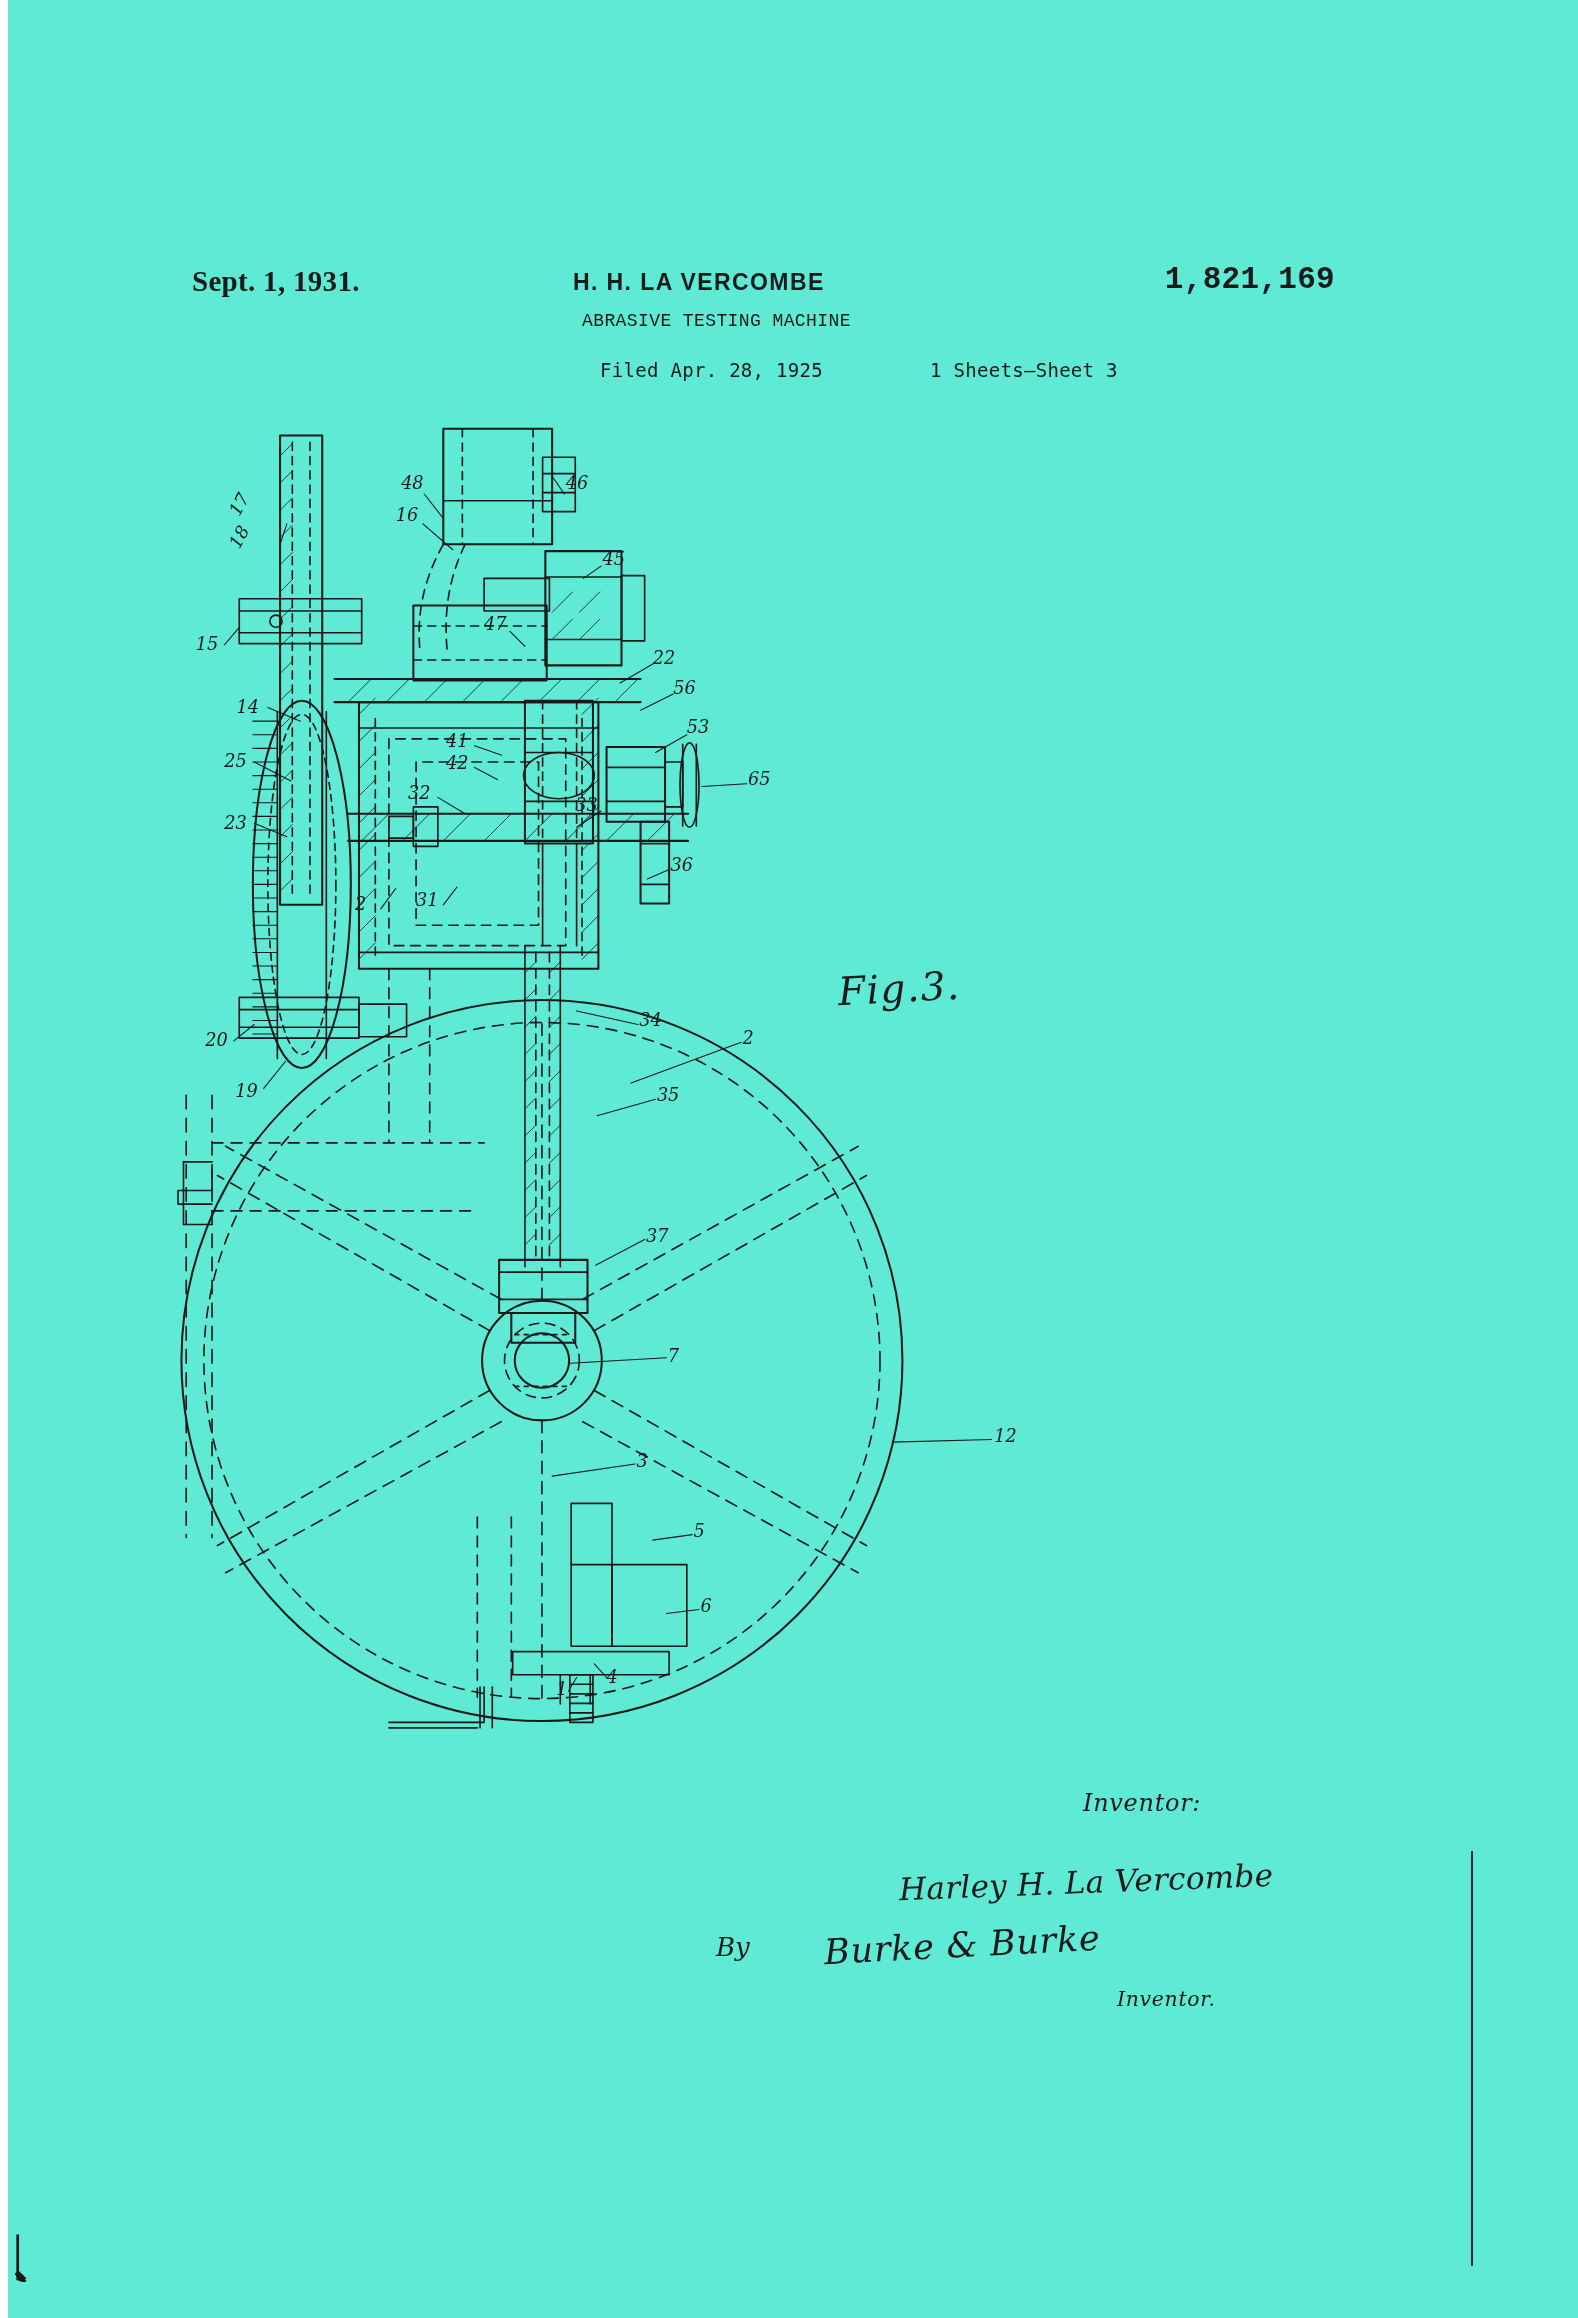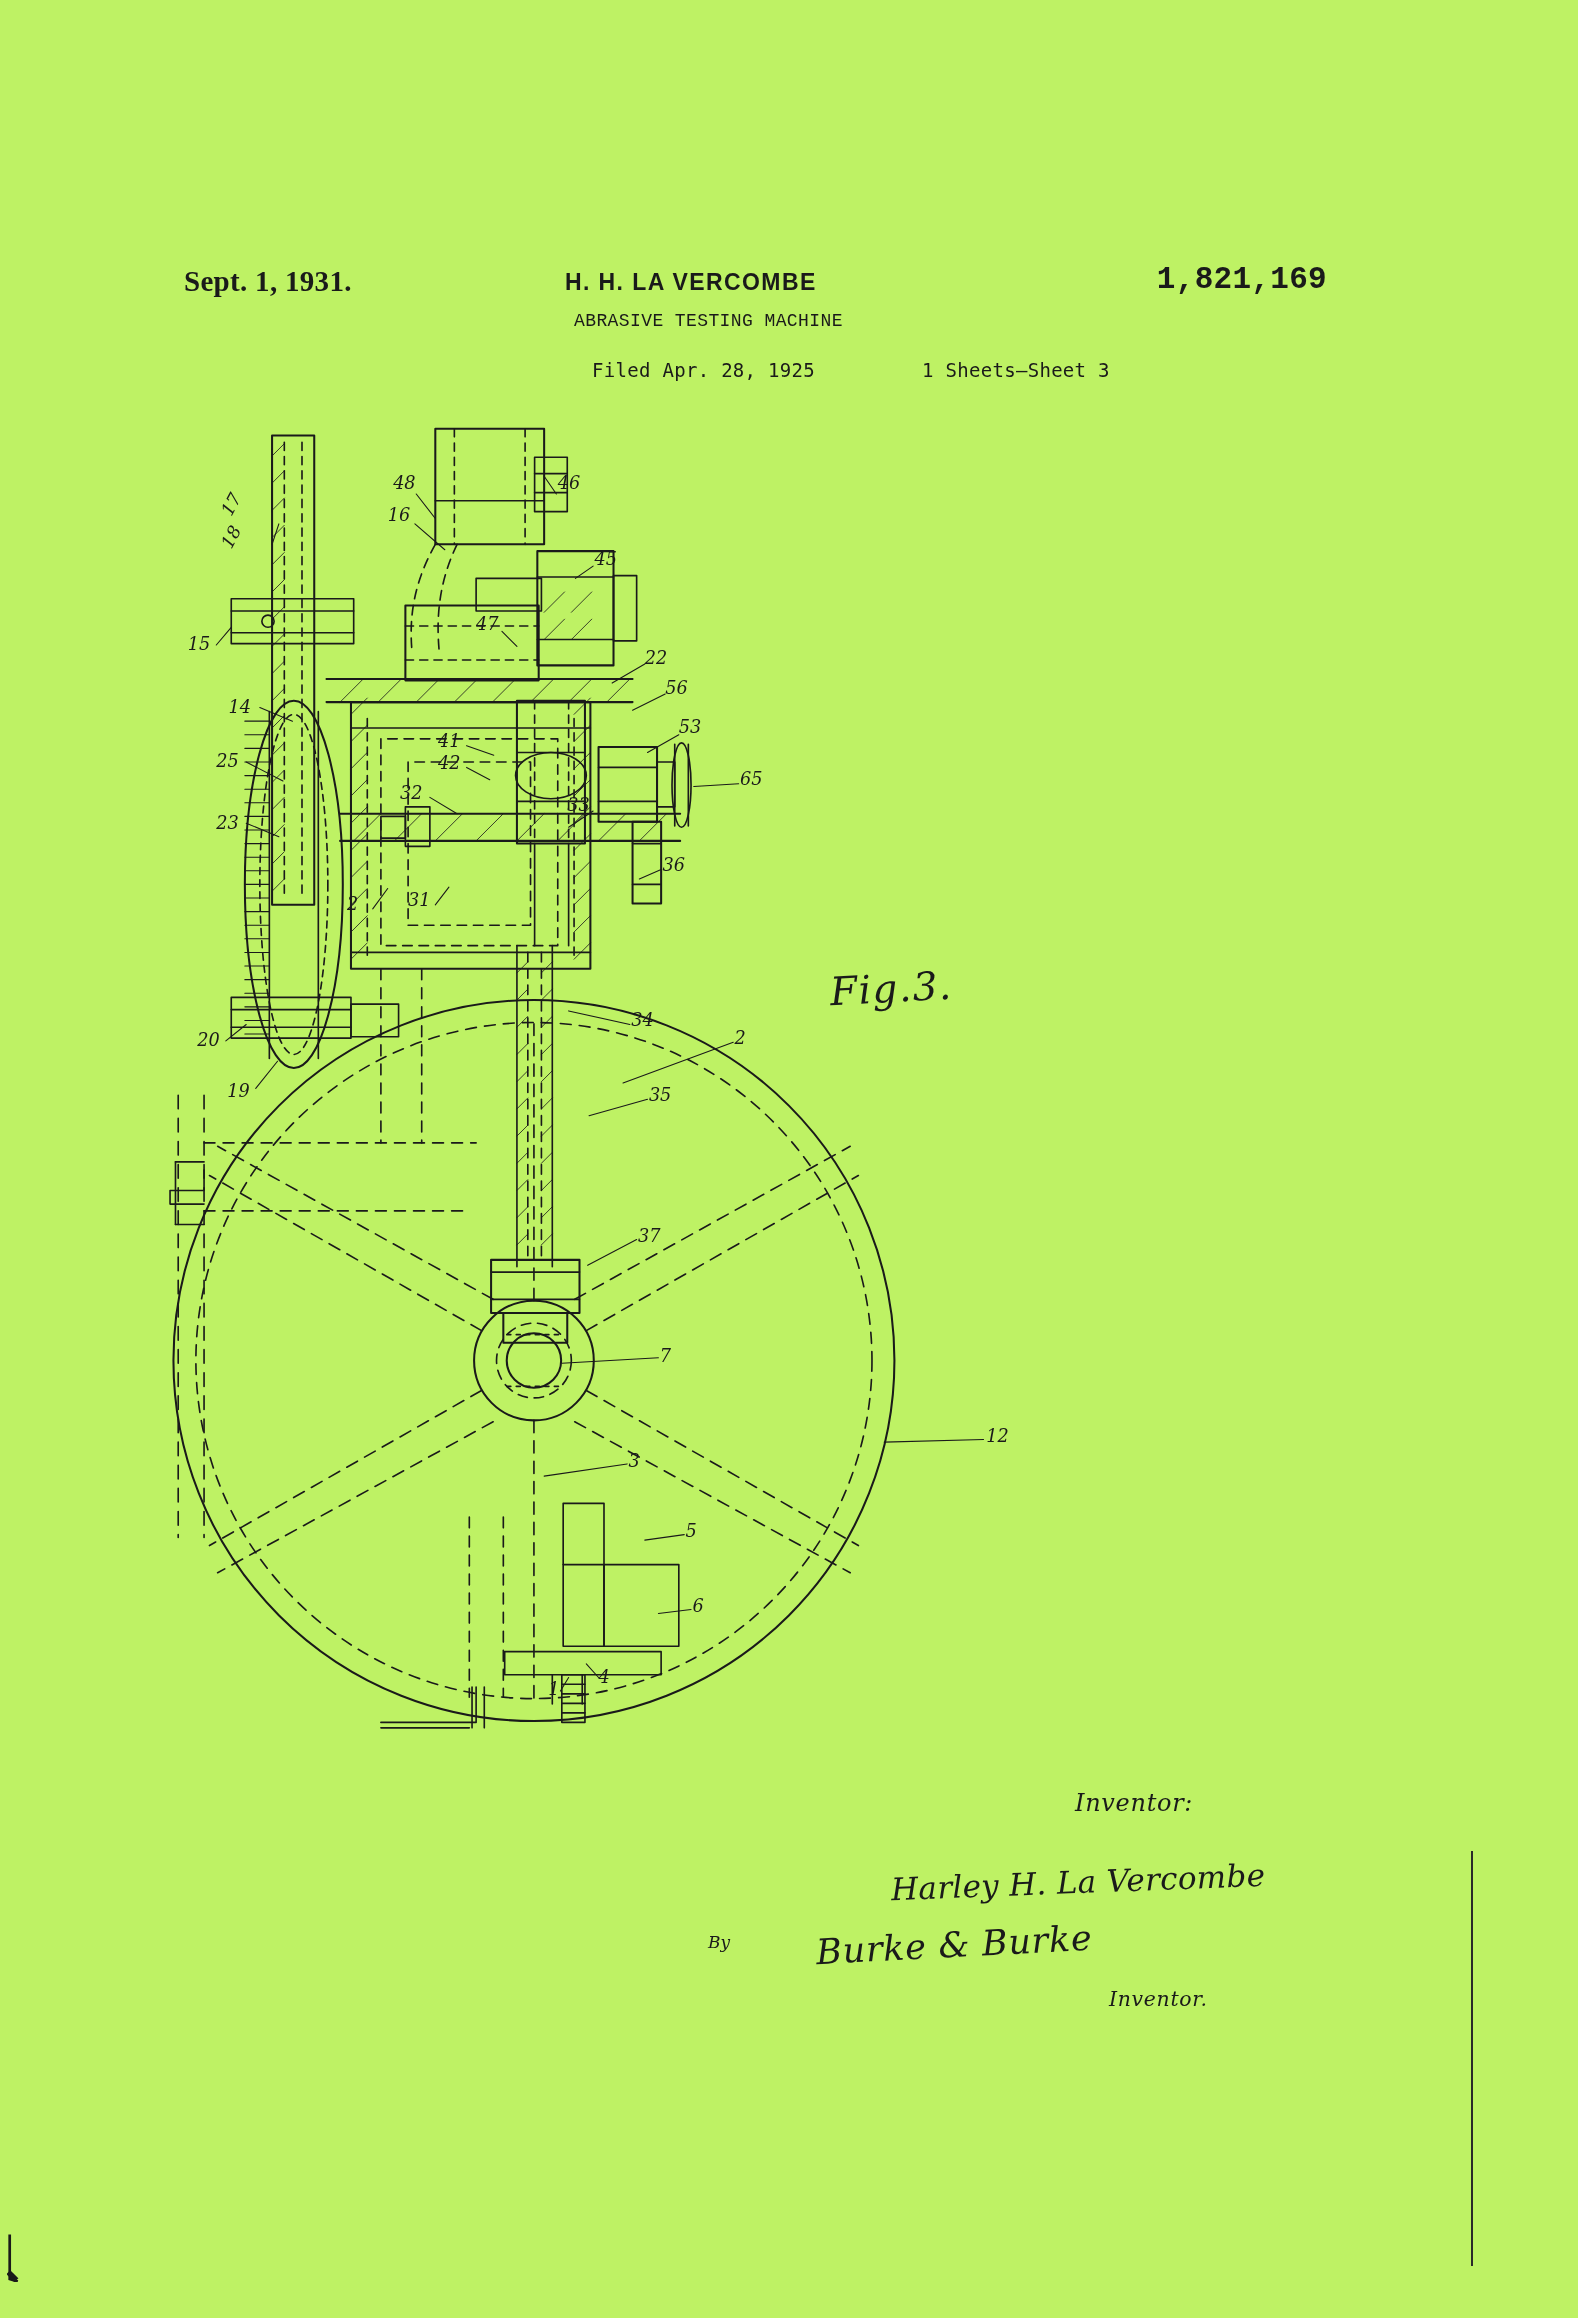--- a/index.html
+++ b/index.html
@@ -11,21 +11,22 @@
     width: 1578px;
     height: 2319px;
     position: relative;
     font-family: "Liberation Serif", serif;
     color: #1a1a1a;
     overflow: hidden;
   }
   .page {
     position: absolute;
     inset: 0;
-    background: #bef264;
+    background: #5eead4;
+    margin-left: 8px;
   }
 
   
   .hdr {
     position: absolute;
     left: 184px;
     top: 265px;
     width: 1225px;
     height: 156px;
   }
@@ -108,21 +109,21 @@
     font-size: 31px;
     letter-spacing: 0.3px;
     transform: rotate(-2.2deg);
   }
   .sig-by {
     position: absolute;
     left: 708px;
     top: 1932px;
     font-family: "DejaVu Serif", serif;
     font-style: italic;
-    font-size: 17px;
+    font-size: 26px;
   }
   .sig-attorney {
     position: absolute;
     left: 816px;
     top: 1925px;
     font-family: "DejaVu Serif", serif;
     font-style: italic;
     font-size: 35px;
     letter-spacing: 0.7px;
     transform: rotate(-3deg);

